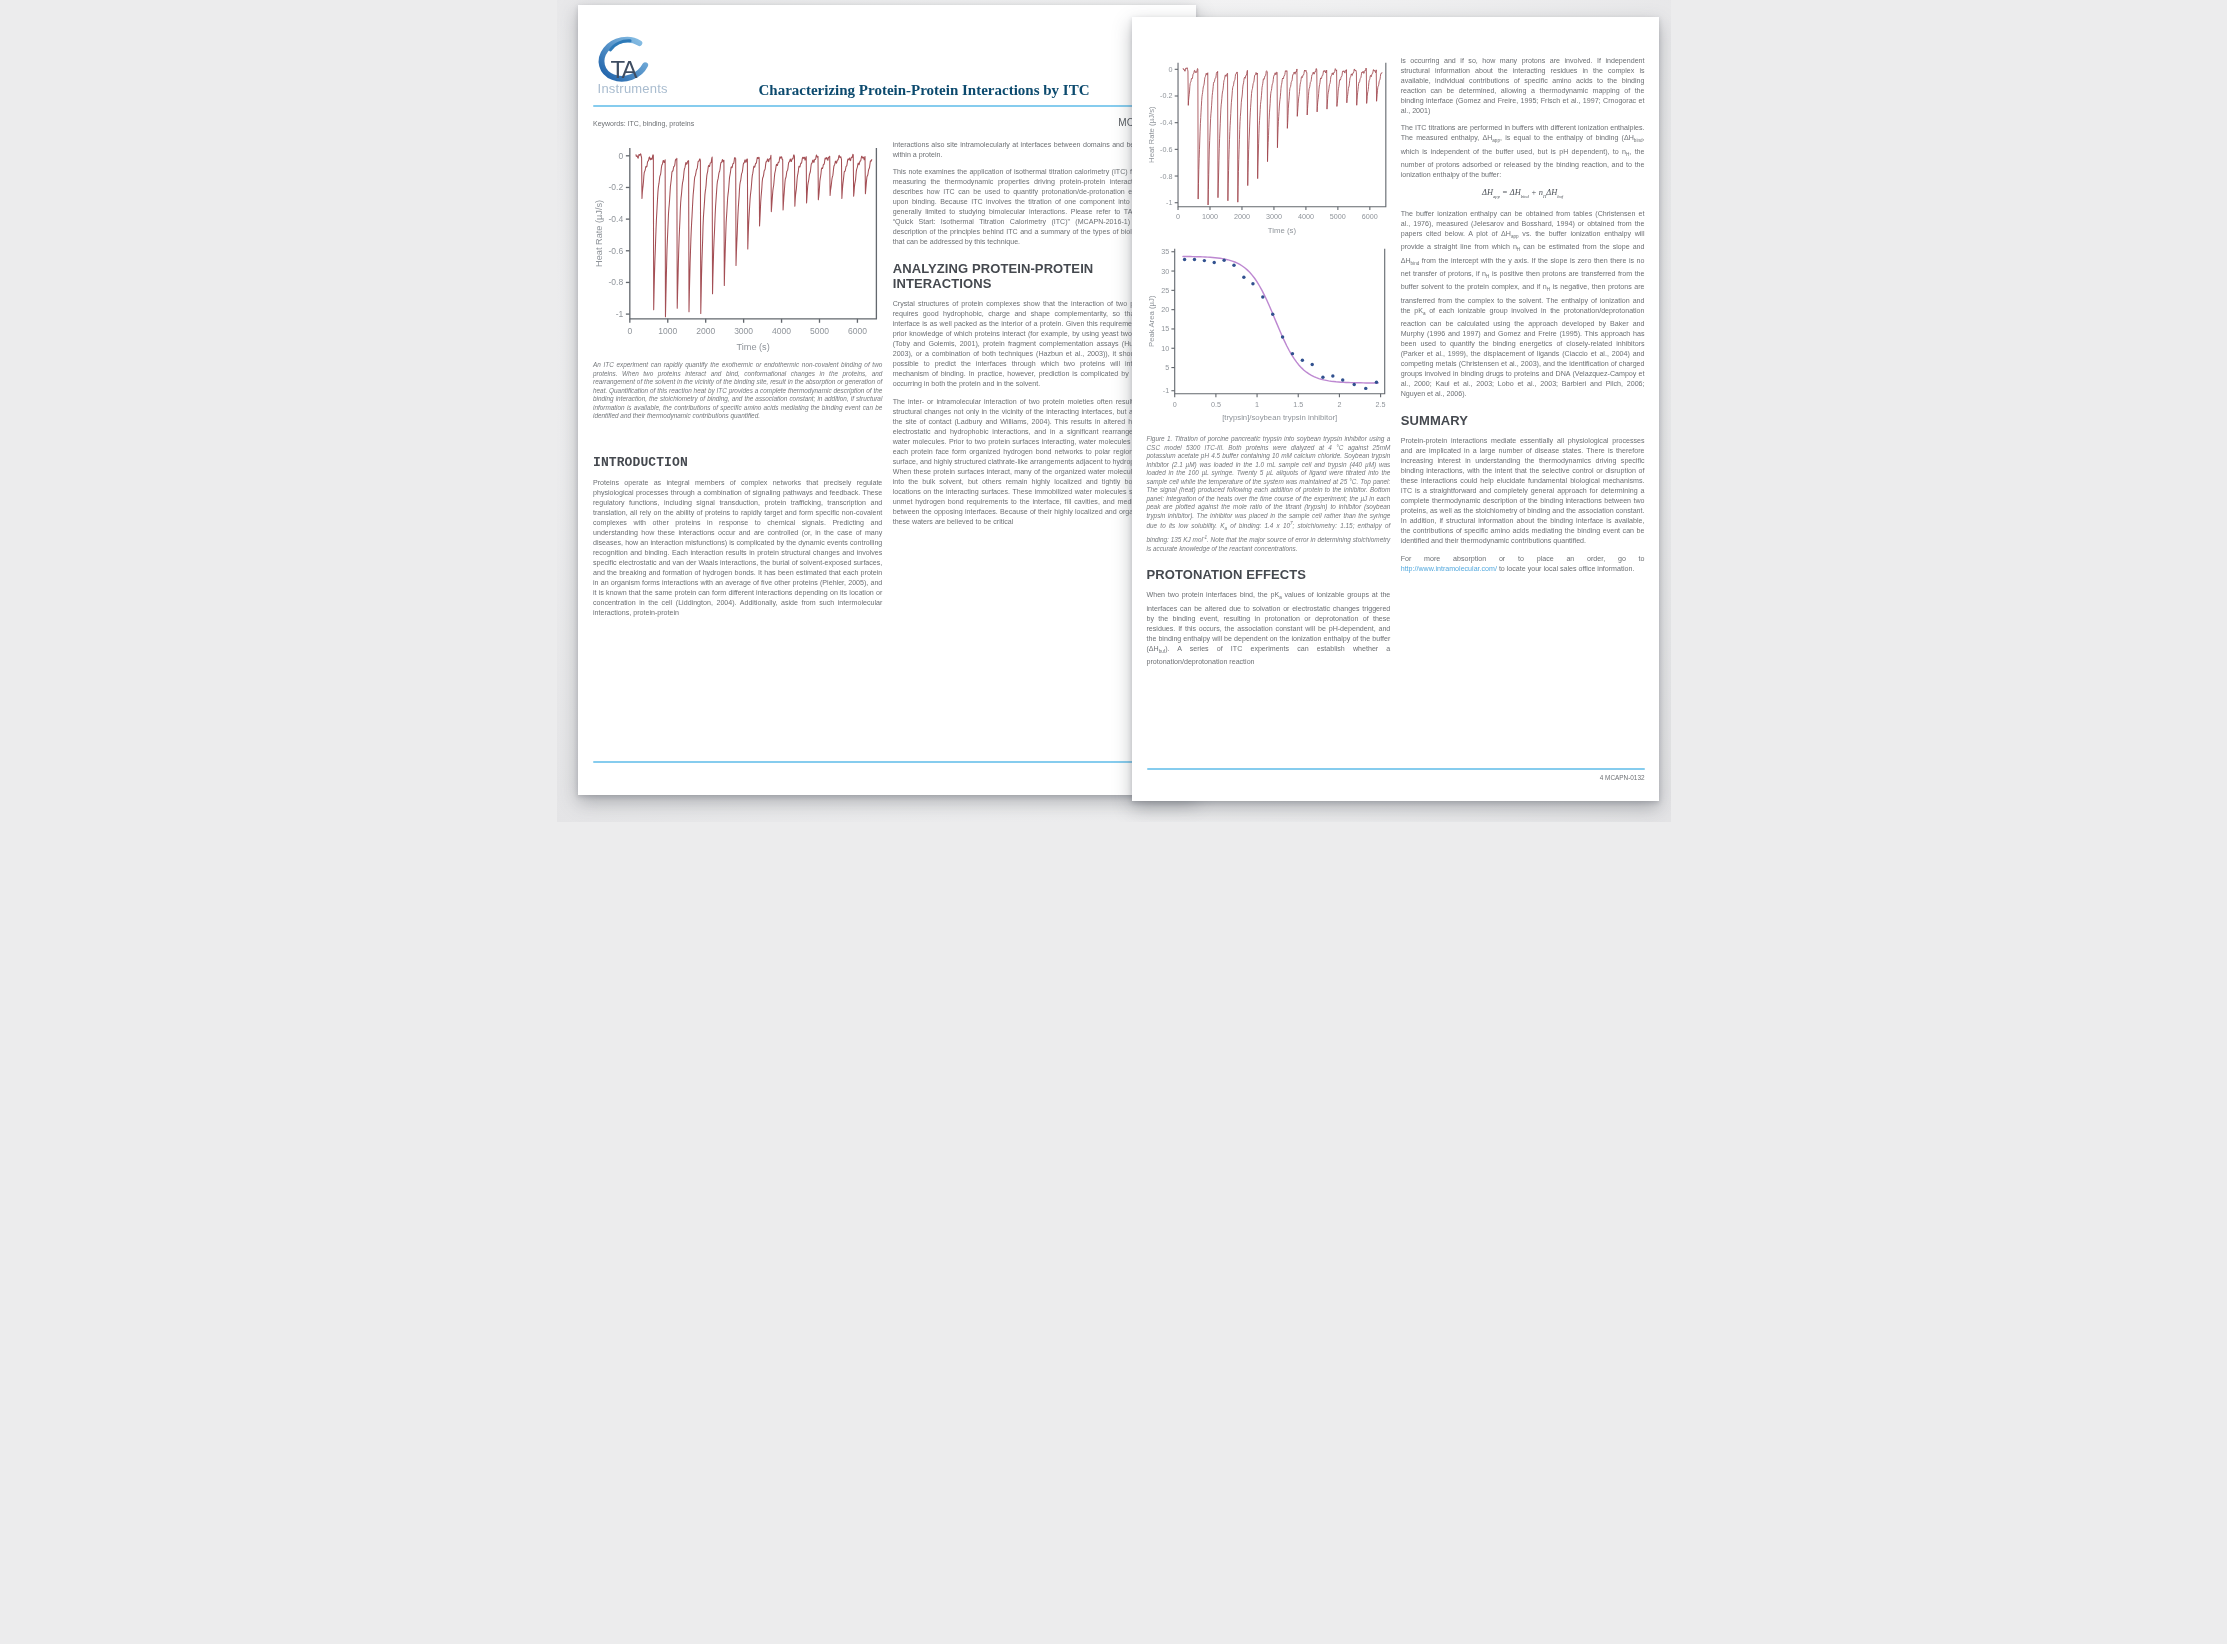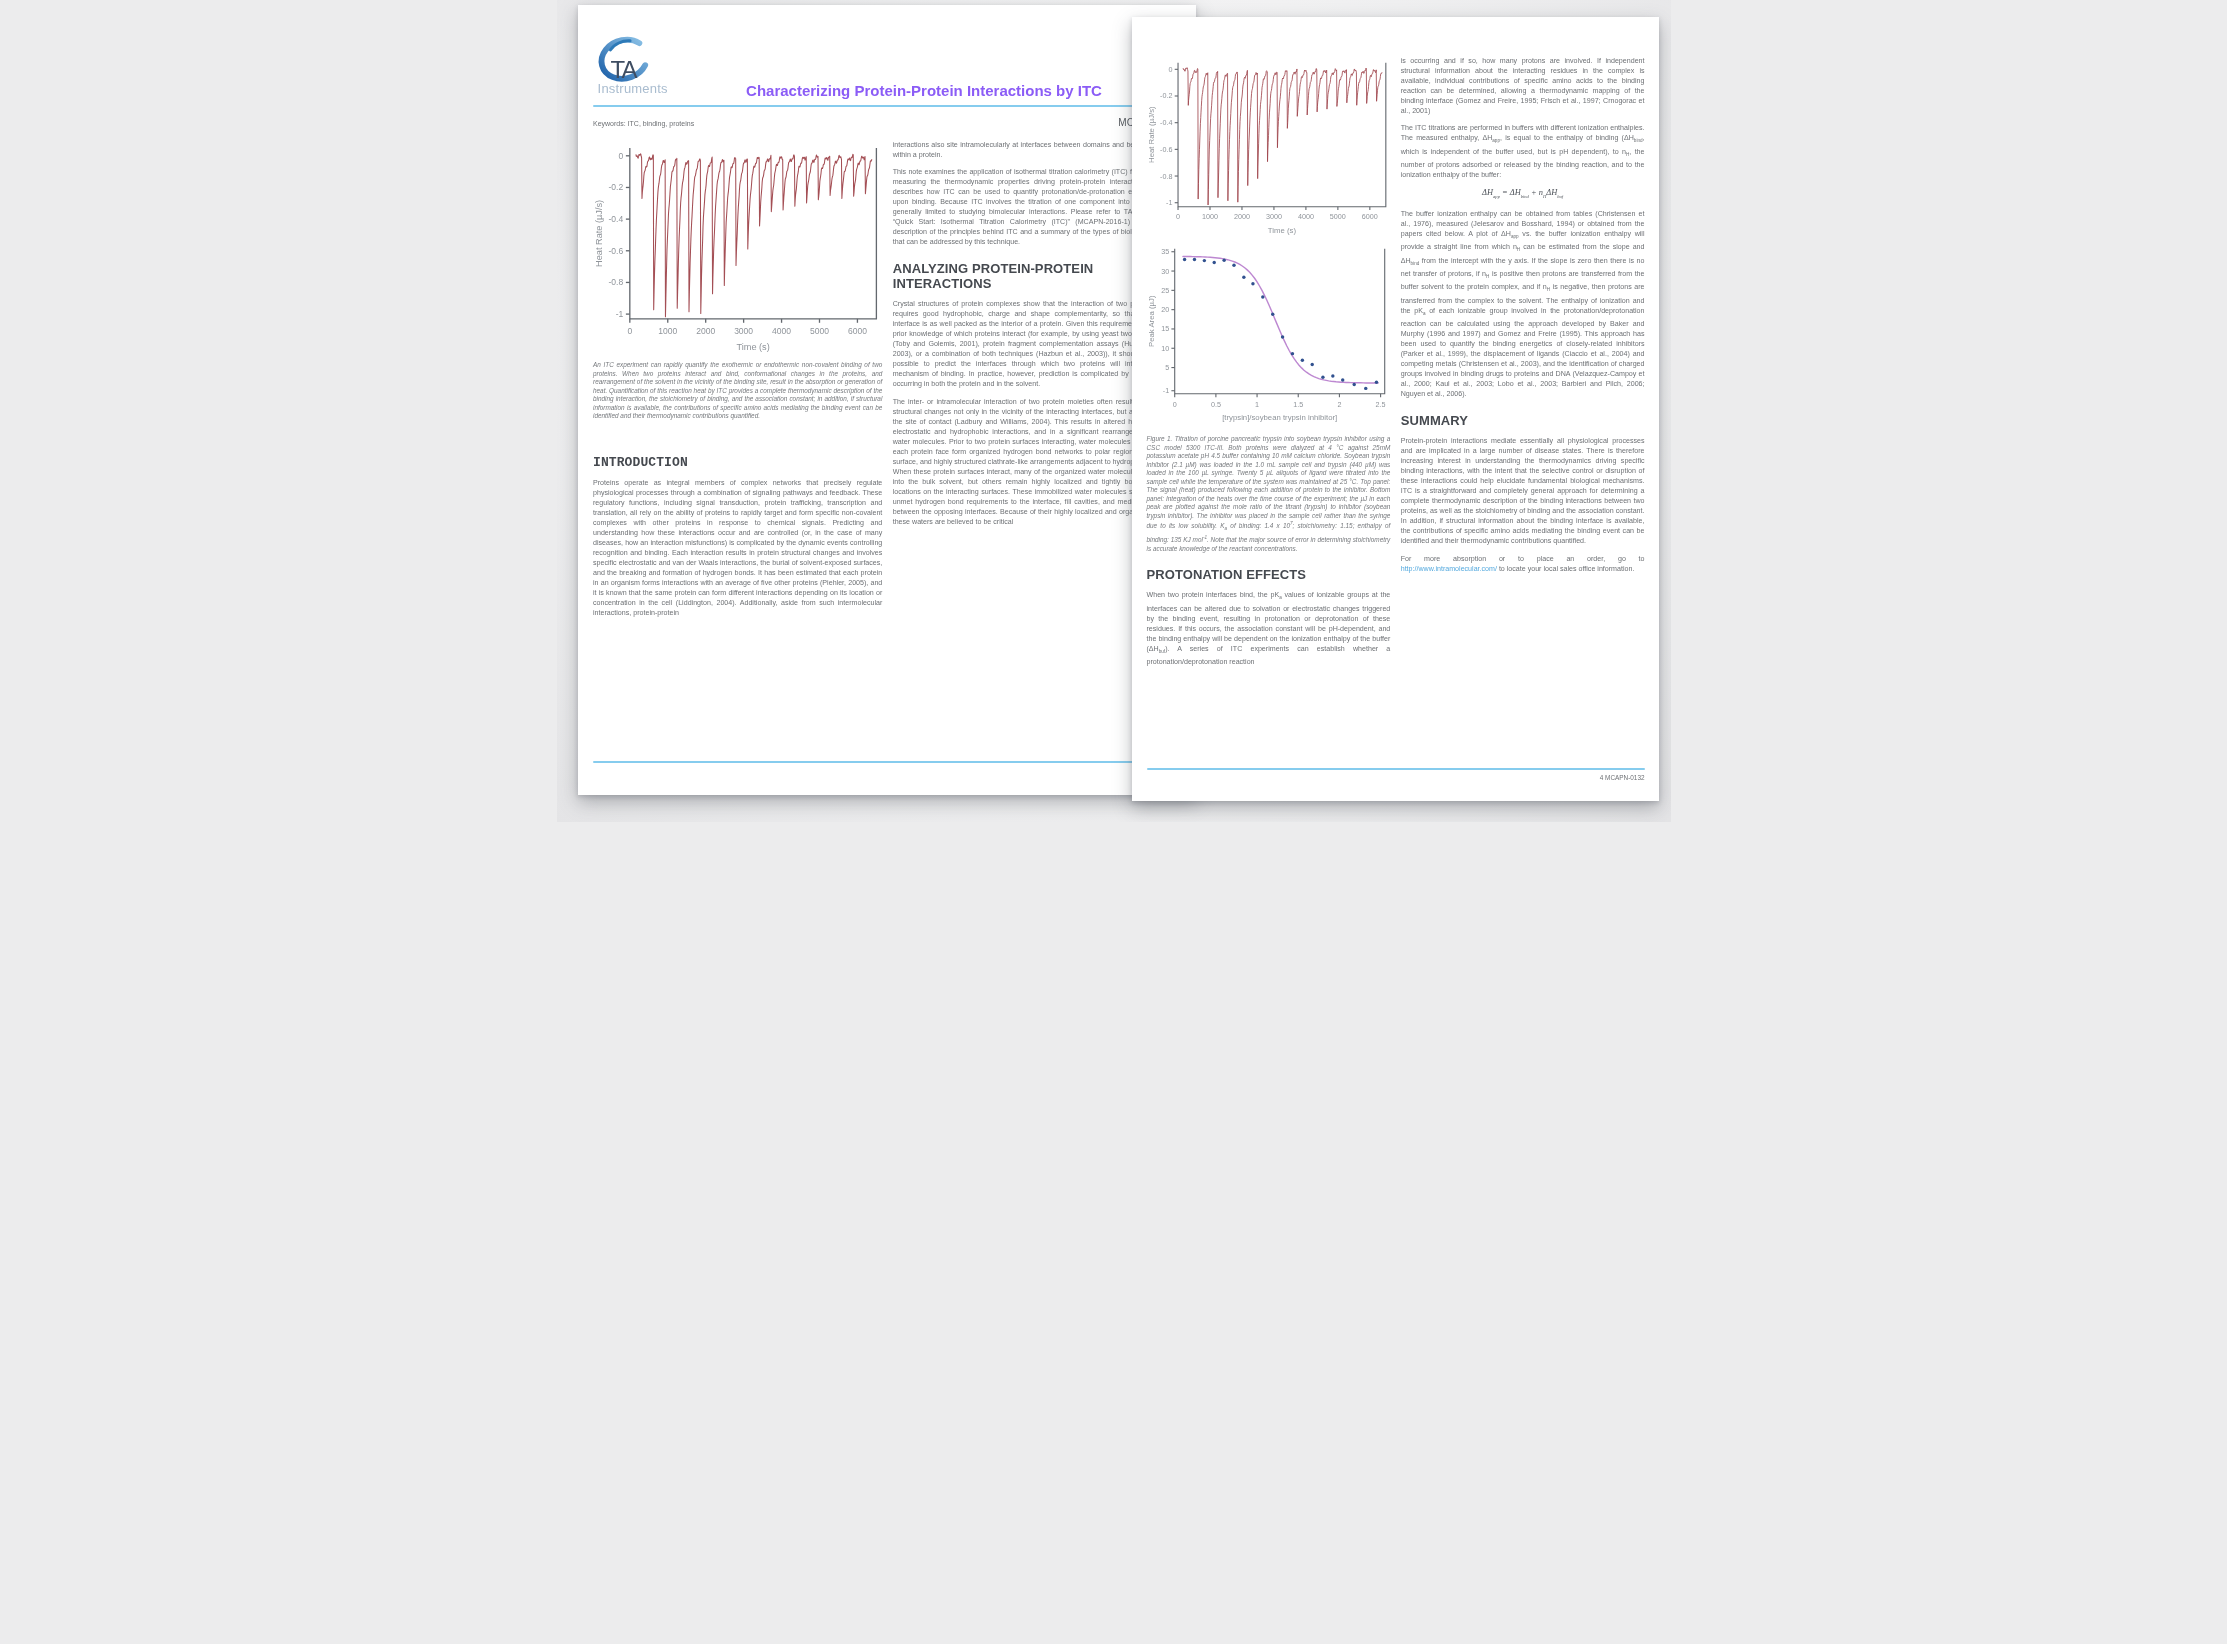--- a/index.html
+++ b/index.html
@@ -8,21 +8,21 @@
   .page{position:absolute;background:#ffffff;box-sizing:border-box;
     box-shadow:0 7px 17.4px rgba(70,75,85,.38),0 1.7px 4.6px rgba(70,75,85,.22);}
   .page1{left:21.5px;top:4.6px;width:618px;height:790px;padding:30px 14px 0 15px;}
   .page2{left:575px;top:17.4px;width:527px;height:784px;padding:27px 14px 0 15px;}
 
   .p1-header{display:flex;align-items:flex-end;}
   .logo{position:relative;width:73px;height:70px;flex:0 0 auto;}
   .logo svg{position:absolute;left:0;top:0;width:58px;height:58px;}
   .logo-ta{position:absolute;left:17.4px;top:21px;font-size:24px;color:#3e4d62;letter-spacing:-1.7px;}
   .logo-inst{position:absolute;left:4.6px;top:46px;font-size:13px;color:#a9bccf;letter-spacing:0.2px;}
-  .title{flex:1;text-align:center;margin:0 0 5.8px 0;font-size:15px;font-weight:700;color:#8b5cf6;}
+  .title{flex:1;text-align:center;margin:0 0 5.8px 0;font-size:15px;font-weight:700;color:#0c4a6e;font-family:Liberation Serif, serif;}
 
   .rule{height:2.3px;background:#86ccee;border-radius:1.2px;}
   .kw-row{display:flex;justify-content:space-between;align-items:baseline;margin-top:10.4px;}
   .kw{font-size:7px;color:#6d7074;}
   .docnum{font-size:10px;color:#55595e;letter-spacing:0.2px;}
 
   .cols{display:flex;gap:10.4px;margin-top:11.6px;}
   .col{flex:1;min-width:0;}
 
   p{margin:0 0 7.5px 0;font-size:7.1px;line-height:10px;color:#6d7074;text-align:justify;}

